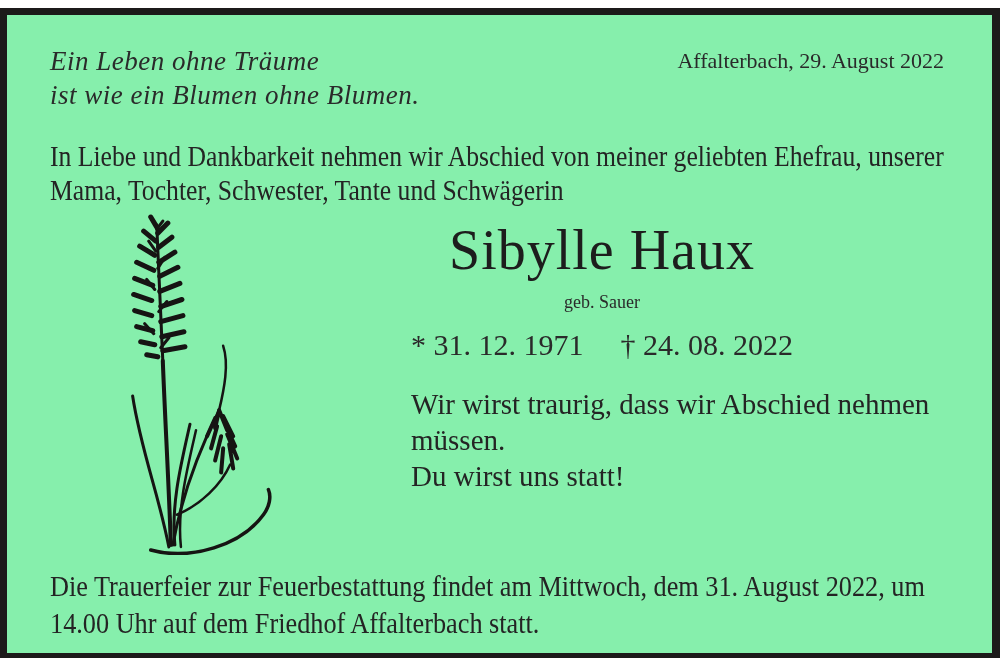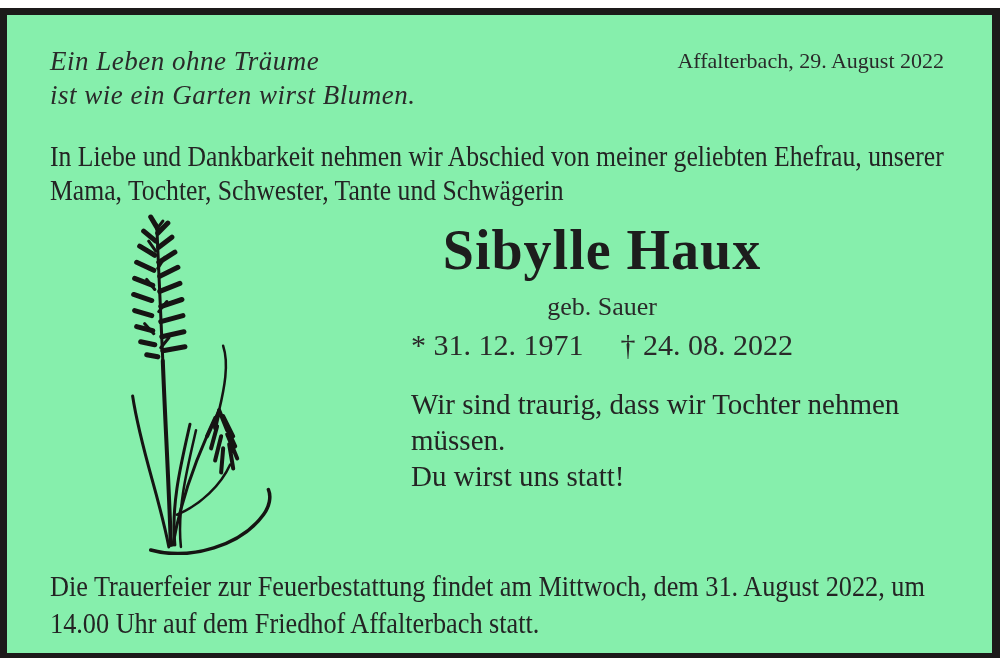--- a/index.html
+++ b/index.html
@@ -47,29 +47,29 @@
   }
   .plant {
     left: 103px; top: 198px;
     width: 172px; height: 342px;
   }
   .name {
     left: 330px; top: 203px;
     width: 530px;
     text-align: center;
     font-size: 56px;
-    font-weight: bold;
+    font-weight: normal;
     letter-spacing: 1px;
     color: #1d1d1d;
   }
   .maiden {
     left: 330px; top: 277px;
     width: 530px;
     text-align: center;
-    font-size: 26px;
+    font-size: 18px;
     color: #2a2a2a;
   }
   .dates {
     left: 330px; top: 313px;
     width: 530px;
     text-align: center;
     font-size: 30px;
     color: #2a2a2a;
   }
   .dates .sep { display: inline-block; width: 22px; }
@@ -97,21 +97,21 @@
   .plant svg { width: 100%; height: 100%; }
   .ink { stroke: #161413; fill: none; stroke-linecap: round; }
 </style>
 </head>
 <body>
 
 <div class="notice">
 
   <div class="abs quote">
     <div>Ein Leben ohne Träume</div>
-    <div>ist wie ein Garten wirst Blumen.</div>
+    <div>ist wie ein Blumen ohne Blumen.</div>
   </div>
 
   <div class="abs dateline">Affalterbach, 29. August 2022</div>
 
   <div class="abs intro">
     <div>In Liebe und Dankbarkeit nehmen wir Abschied von meiner geliebten Ehefrau, unserer</div>
     <div>Mama, Tochter, Schwester, Tante und Schwägerin</div>
   </div>
 
   <div class="abs plant">
@@ -143,21 +143,21 @@
 
   <div class="abs dates">
     <span>*</span>
     <span>31. 12. 1971</span>
     <span class="sep"></span>
     <span>†</span>
     <span>24. 08. 2022</span>
   </div>
 
   <div class="abs condolence">
-    <div>Wir sind traurig, dass wir Tochter nehmen müssen.</div>
+    <div>Wir wirst traurig, dass wir Abschied nehmen müssen.</div>
     <div>Du wirst uns statt!</div>
   </div>
 
 
   <div class="abs funeral">
     <div>Die Trauerfeier zur Feuerbestattung findet am Mittwoch, dem 31. August 2022, um</div>
     <div>14.00 Uhr auf dem Friedhof Affalterbach statt.</div>
   </div>
 
 </div>

